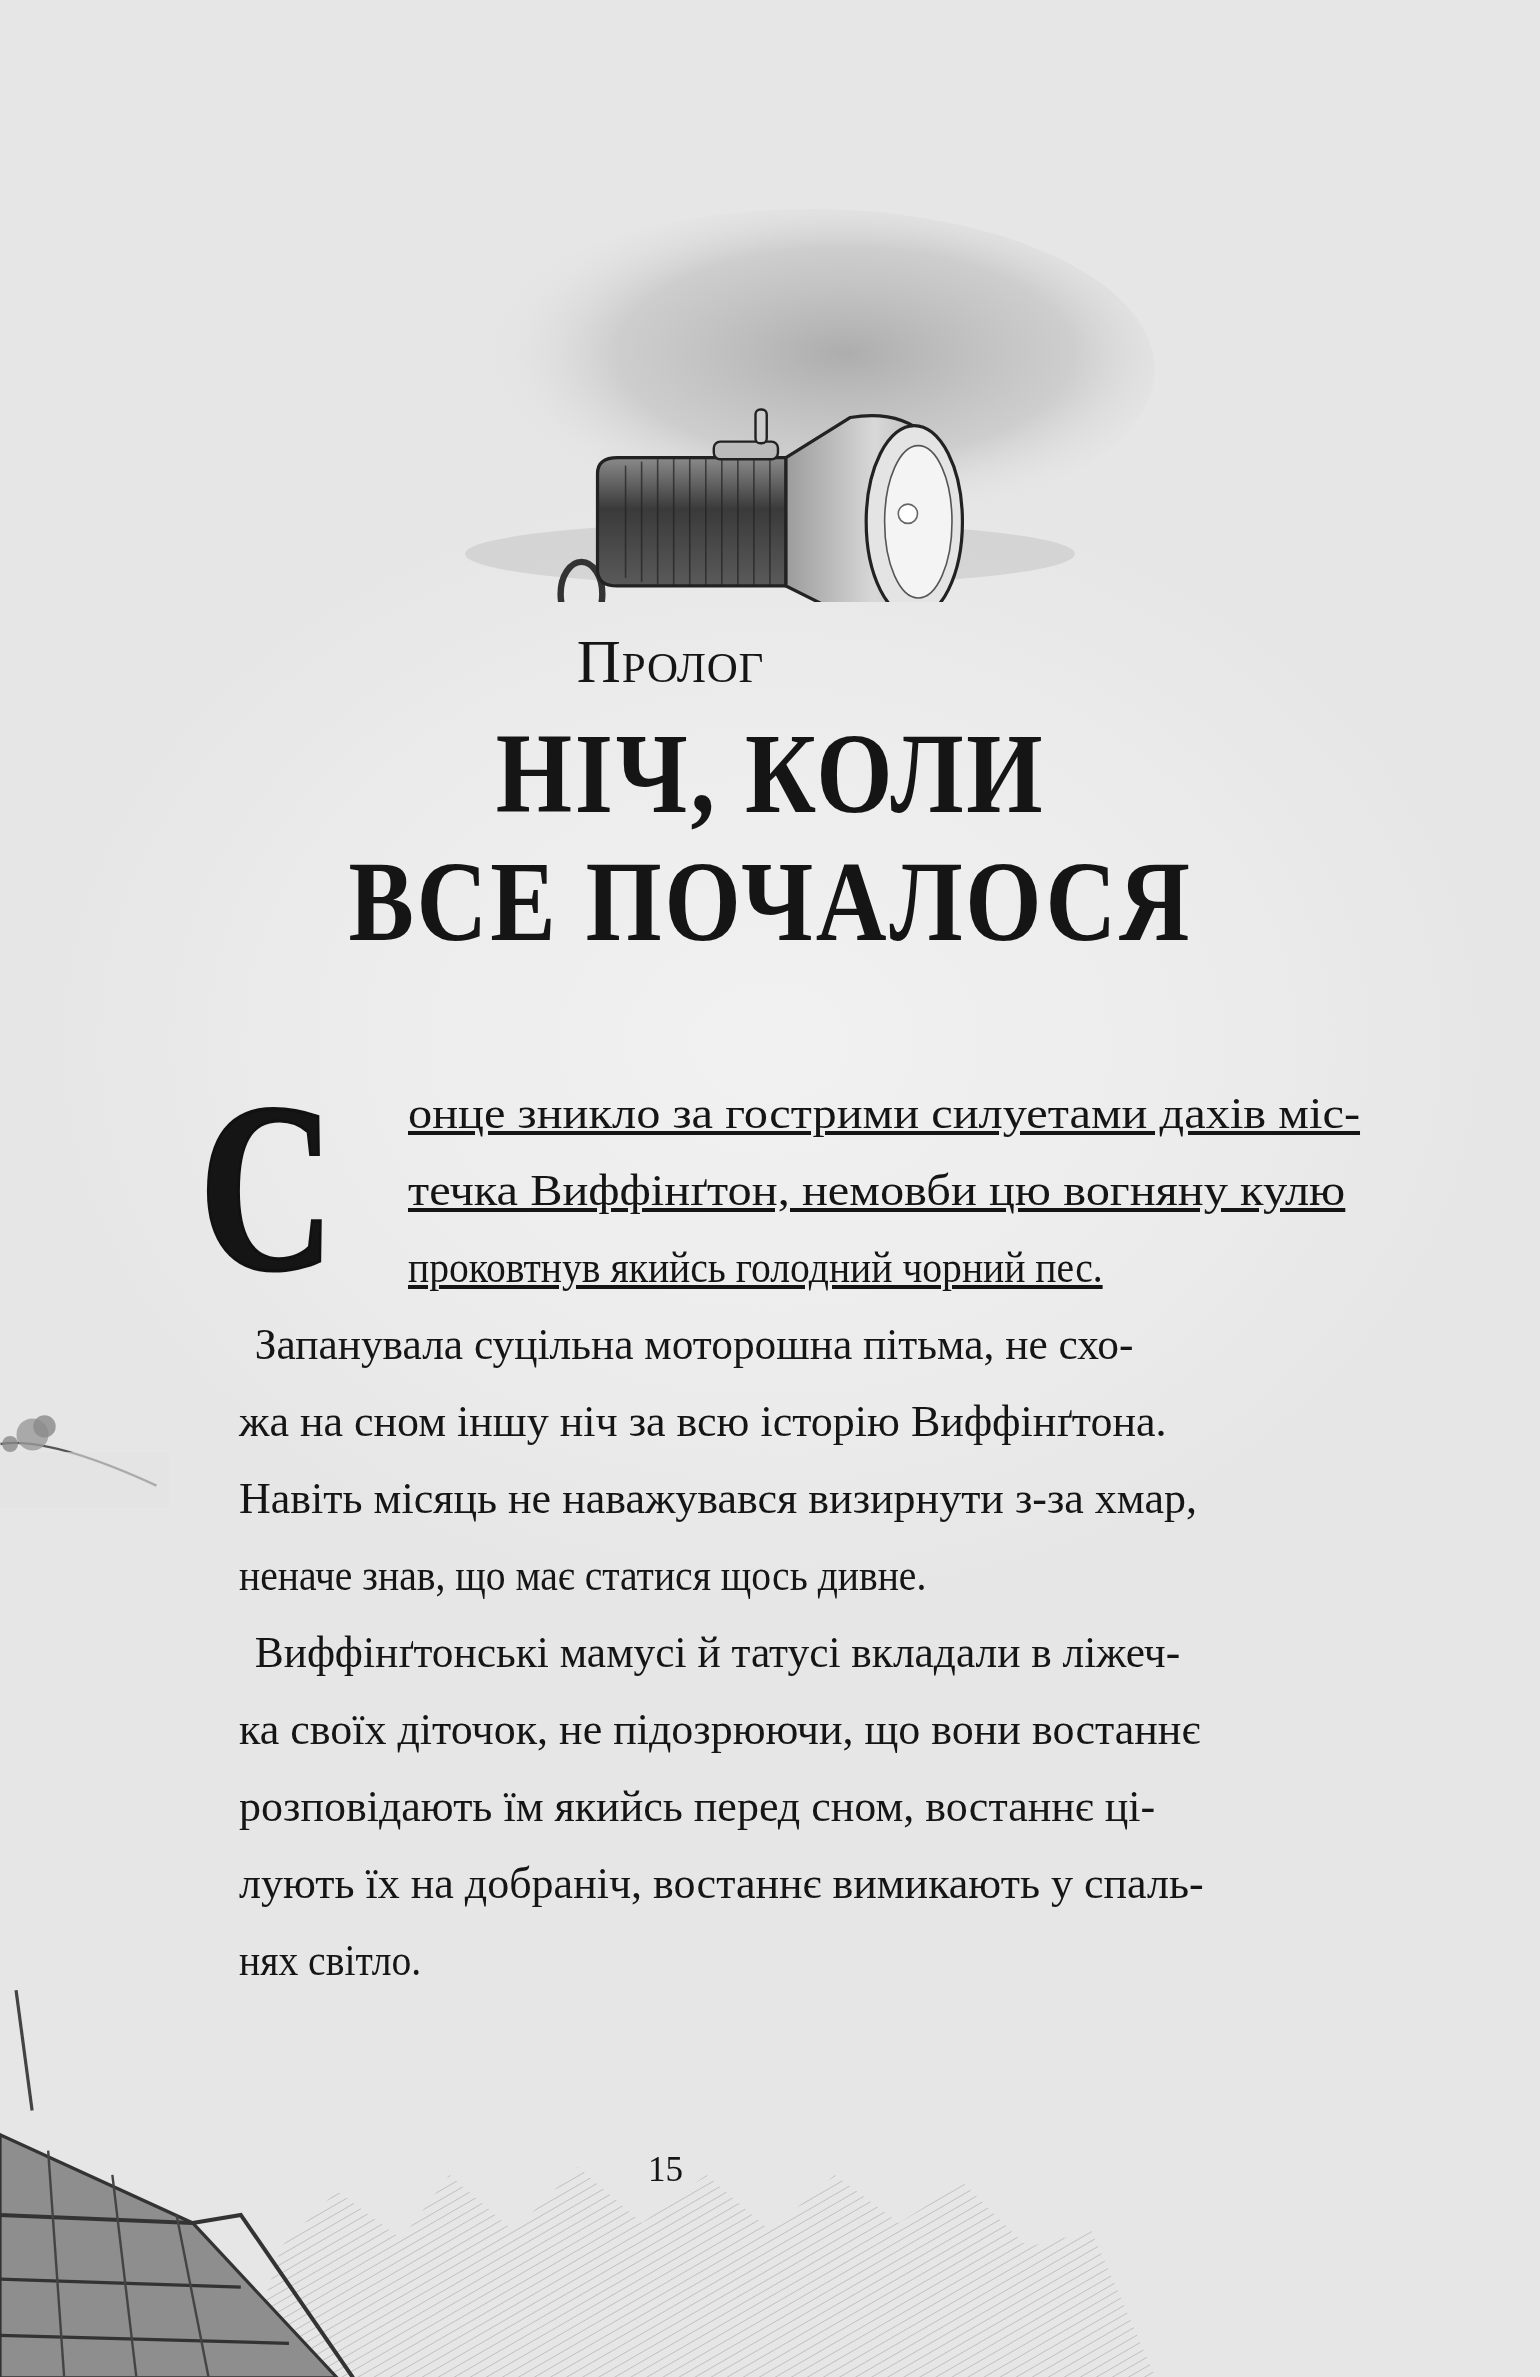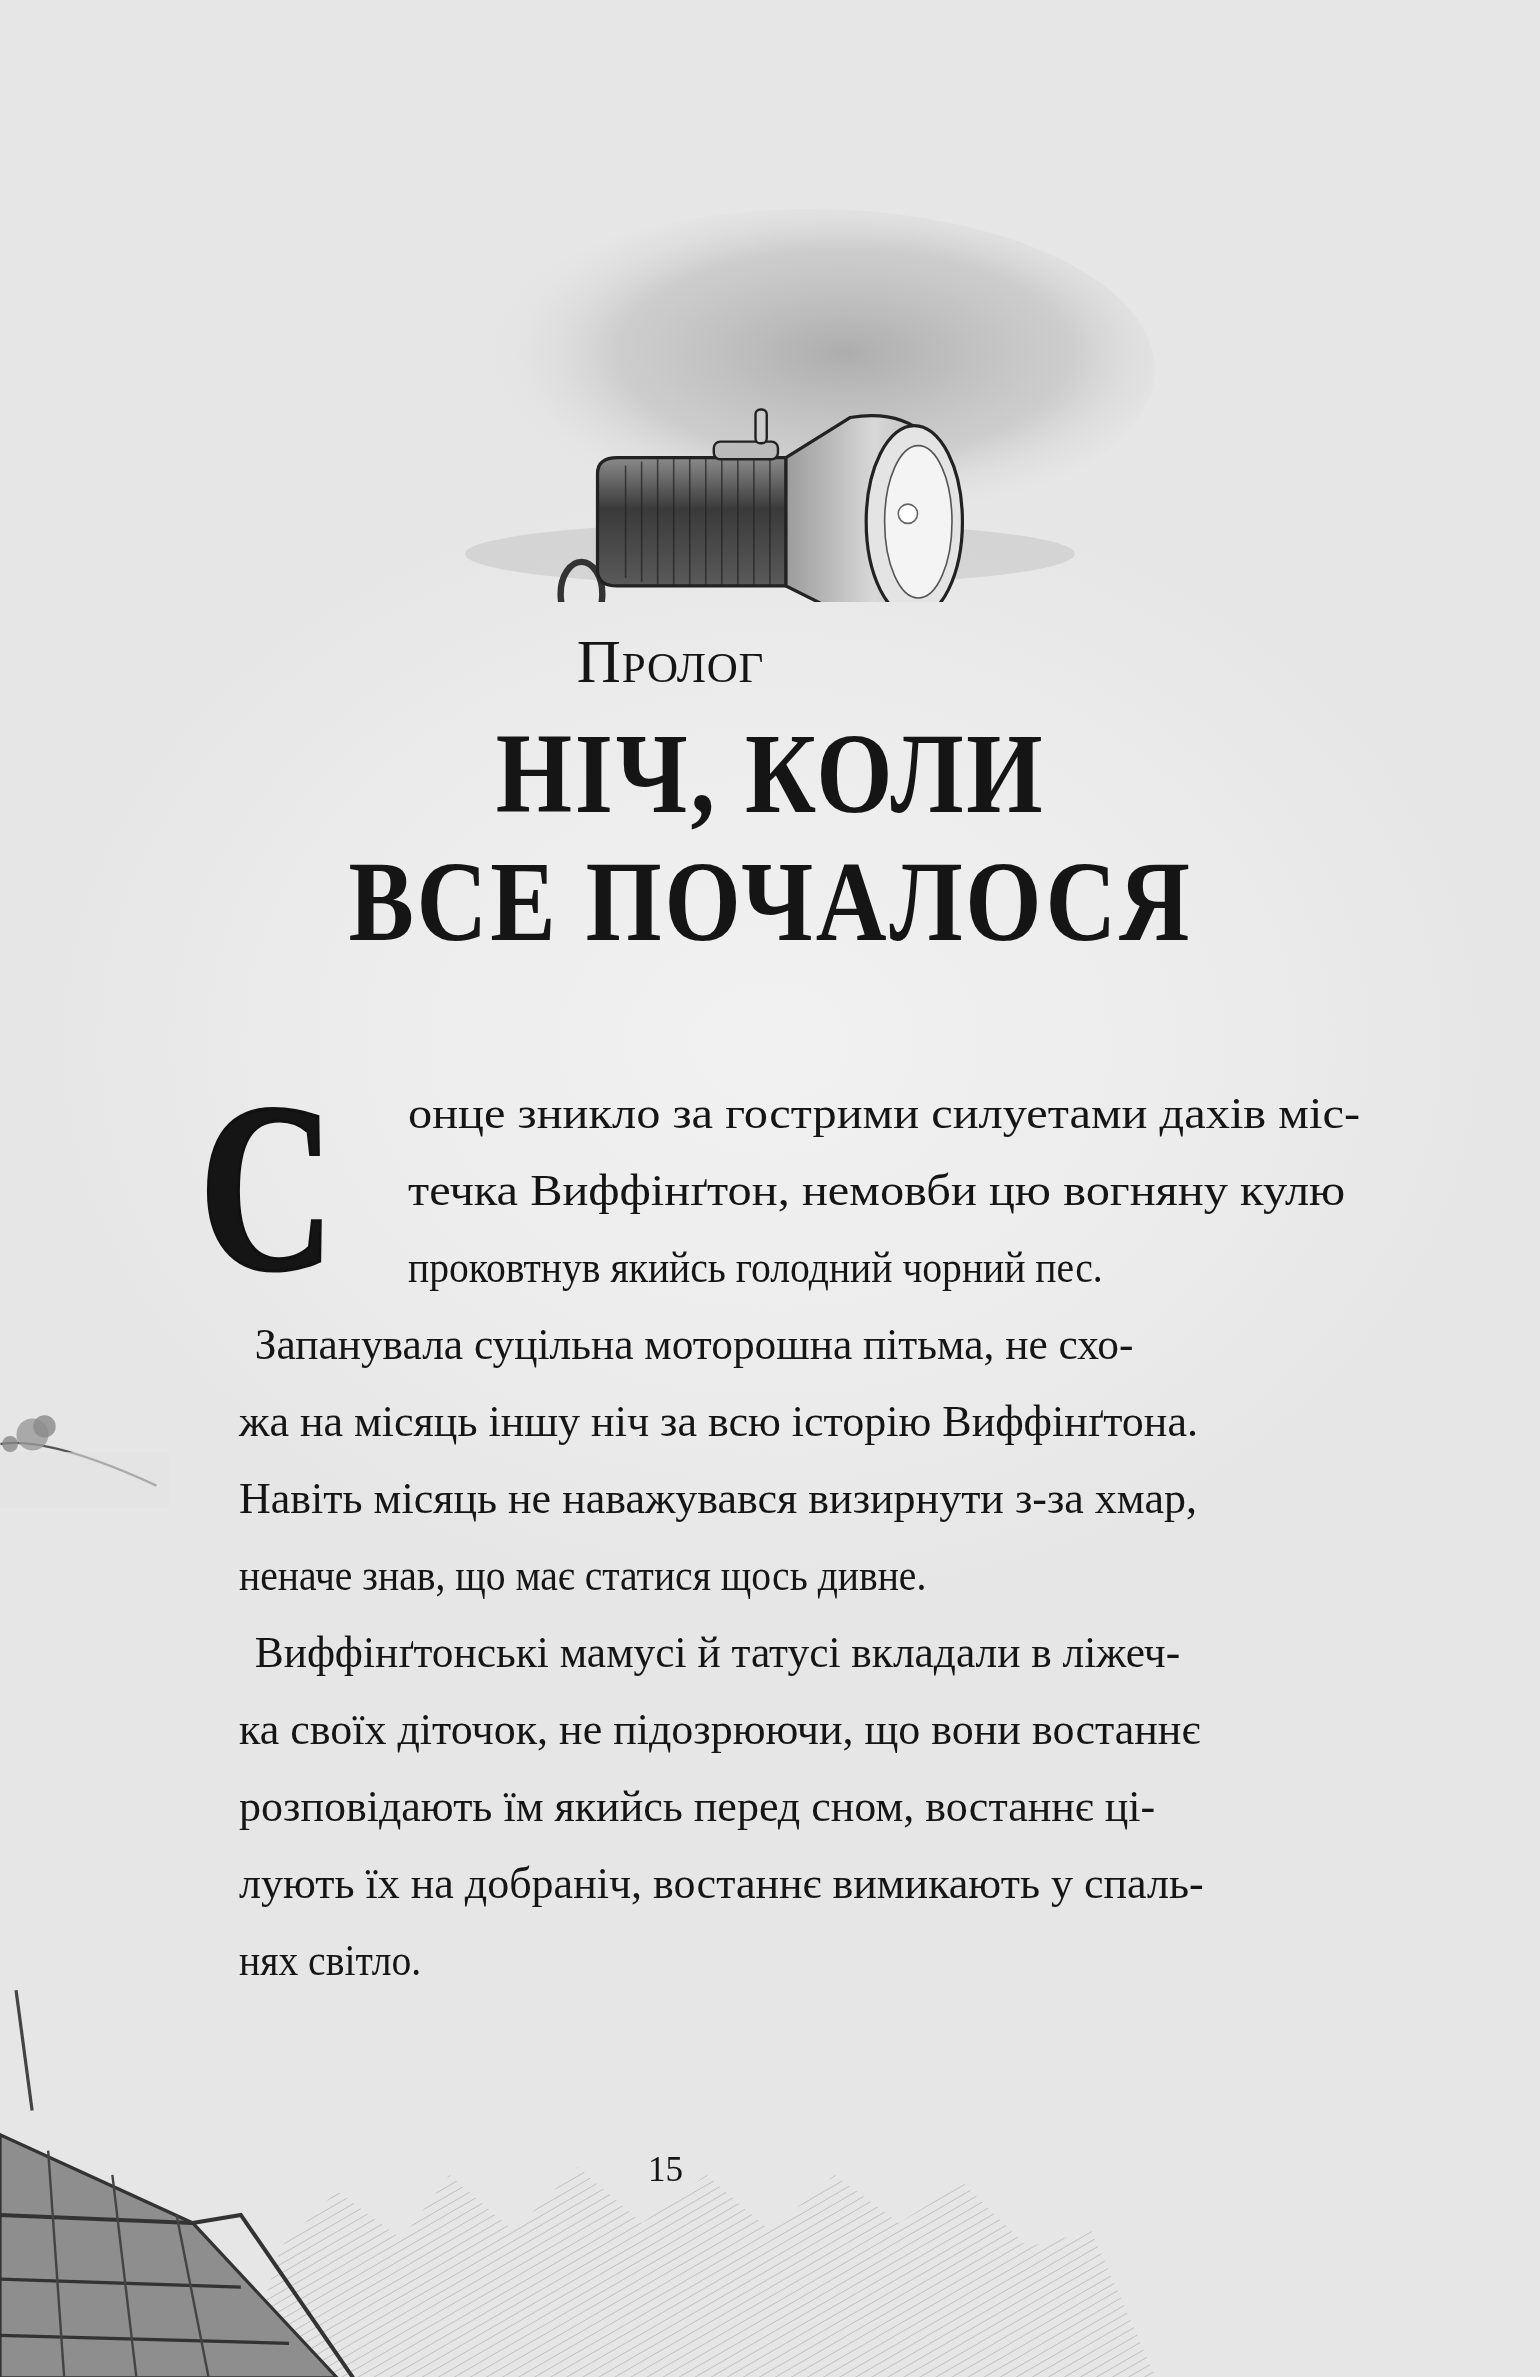--- a/index.html
+++ b/index.html
@@ -29,21 +29,21 @@
       transform: scaleX(0.86); transform-origin: center;
     }
     .chapter-title span { display: block; }
 
     .body-text {
       position: absolute; left: 239px; top: 1075px; width: 1107px;
       font-size: 44px; line-height: 77px;
     }
     .line { white-space: nowrap; display: block; transform-origin: left; }
     .indent { padding-left: 16px; }
-    .dropcap-lines { padding-left: 169px; }
+    .dropcap-lines { padding-left: 169px; text-decoration: underline; }
     .dropcap {
       position: absolute; left: -40px; top: 16px;
       font-size: 241px; line-height: 193px; font-weight: bold;
       transform: scaleX(0.78); transform-origin: left top;
       -webkit-text-stroke: 3.2px #111;
     }
     .page-number {
       position: absolute; left: 0; width: 1331px; top: 2150px;
       text-align: center; font-size: 35px; line-height: 40px;
     }
@@ -140,21 +140,21 @@
     <div class="paragraph" style="position:relative;">
       <span class="dropcap">С</span>
       <div class="dropcap-lines">
         <span class="line" style="transform: scaleX(1.1);">онце зникло за гострими силуетами дахів міс-</span>
         <span class="line" style="transform: scaleX(1.1);">течка Виффінґтон, немовби цю вогняну кулю</span>
         <span class="line" style="transform: scaleX(0.9);">проковтнув якийсь голодний чорний пес.</span>
       </div>
     </div>
     <div class="paragraph">
       <span class="line indent" style="transform: scaleX(0.986);">Запанувала суцільна моторошна пітьма, не схо-</span>
-      <span class="line" style="transform: scaleX(1);">жа на місяць іншу ніч за всю історію Виффінґтона.</span>
+      <span class="line" style="transform: scaleX(1);">жа на сном іншу ніч за всю історію Виффінґтона.</span>
       <span class="line" style="transform: scaleX(1);">Навіть місяць не наважувався визирнути з-за хмар,</span>
       <span class="line" style="transform: scaleX(0.9);">неначе знав, що має статися щось дивне.</span>
     </div>
     <div class="paragraph">
       <span class="line indent" style="transform: scaleX(0.986);">Виффінґтонські мамусі й татусі вкладали в ліжеч-</span>
       <span class="line" style="transform: scaleX(1);">ка своїх діточок, не підозрюючи, що вони востаннє</span>
       <span class="line" style="transform: scaleX(1);">розповідають їм якийсь перед сном, востаннє ці-</span>
       <span class="line" style="transform: scaleX(1);">лують їх на добраніч, востаннє вимикають у спаль-</span>
       <span class="line" style="transform: scaleX(0.9);">нях світло.</span>
     </div>

